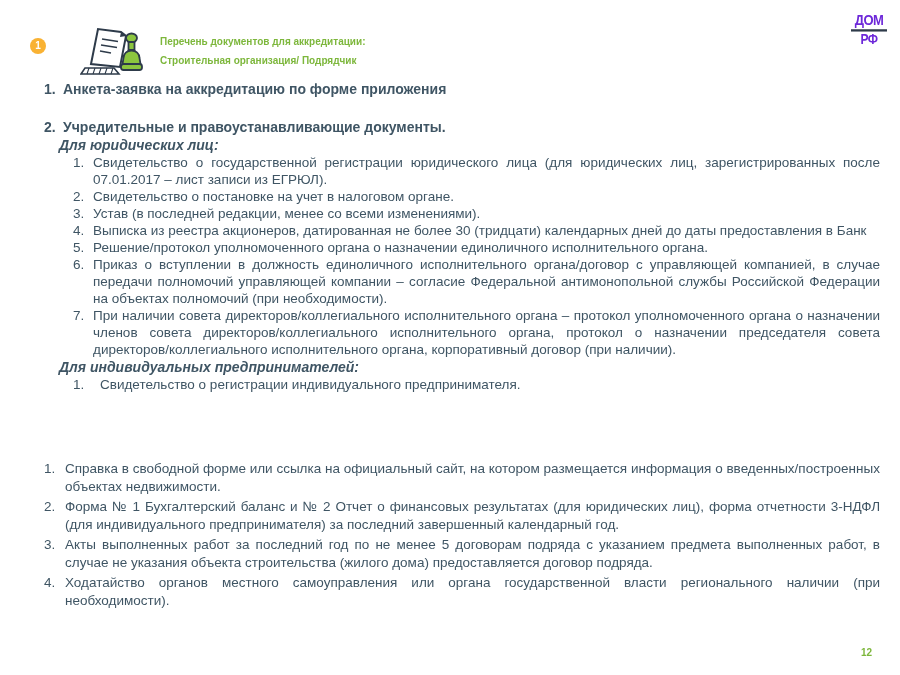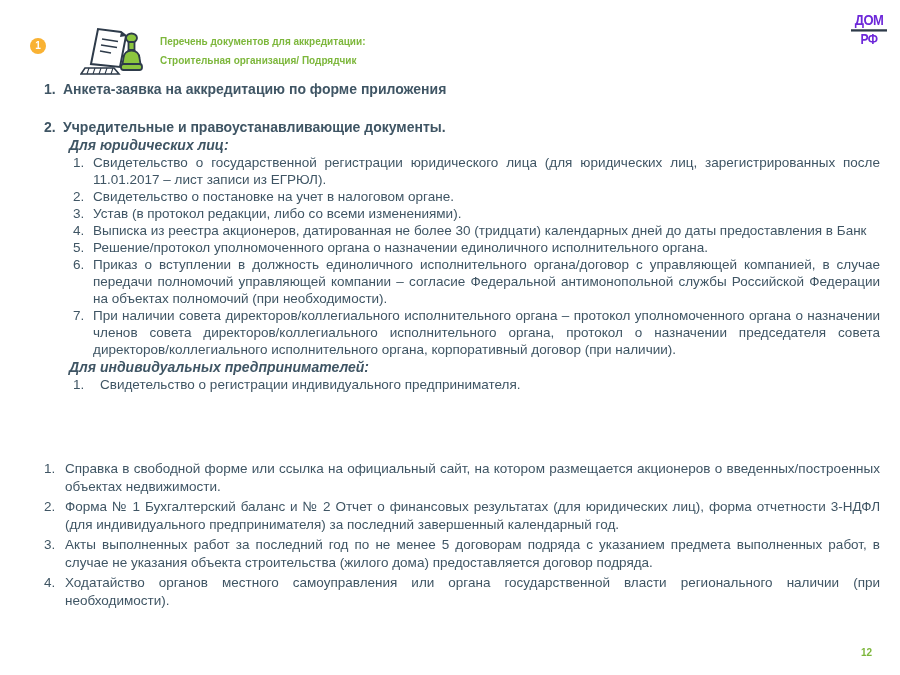--- a/index.html
+++ b/index.html
@@ -32,21 +32,21 @@
   
   .block-top { position:absolute; left:44px; top:80px; width:836px; }
   .row { display:flex; }
   .row .num { flex:0 0 auto; }
   .row .txt { flex:1 1 auto; text-align:justify; }
   .main-item { font-size:14px; font-weight:bold; line-height:18px; }
   .main-item .num { width:19px; }
   .main-item.first { margin-bottom:20px; }
   .section-heading {
     font-size:14px; font-weight:bold; font-style:italic;
-    line-height:17px; margin-left:25px; margin-top:1px;
+    line-height:17px; margin-left:15px; margin-top:1px;
   }
   .sub-list { margin-left:29px; font-size:13.5px; line-height:17px; }
   .sub-list .num { width:20px; }
   .ip-list .num { width:27px; }
   .block-bottom {
     position:absolute; left:44px; top:460px; width:836px;
     font-size:13.5px; line-height:18px;
   }
   .block-bottom .row { margin-bottom:2px; }
   .block-bottom .num { width:21px; }
@@ -99,29 +99,29 @@
     <div class="row main-item">
       <span class="num">2.</span>
       <div class="txt">Учредительные и правоустанавливающие документы.</div>
     </div>
 
     <div class="section-heading">Для юридических лиц:</div>
 
     <div class="sub-list">
       <div class="row">
         <span class="num">1.</span>
-        <div class="txt">Свидетельство о государственной регистрации юридического лица (для юридических лиц, зарегистрированных после 11.01.2017 – лист записи из ЕГРЮЛ).</div>
+        <div class="txt">Свидетельство о государственной регистрации юридического лица (для юридических лиц, зарегистрированных после 07.01.2017 – лист записи из ЕГРЮЛ).</div>
       </div>
       <div class="row">
         <span class="num">2.</span>
         <div class="txt">Свидетельство о постановке на учет в налоговом органе.</div>
       </div>
       <div class="row">
         <span class="num">3.</span>
-        <div class="txt">Устав (в протокол редакции, либо со всеми изменениями).</div>
+        <div class="txt">Устав (в последней редакции, менее со всеми изменениями).</div>
       </div>
       <div class="row">
         <span class="num">4.</span>
         <div class="txt">Выписка из реестра акционеров, датированная не более 30 (тридцати) календарных дней до даты предоставления в Банк</div>
       </div>
       <div class="row">
         <span class="num">5.</span>
         <div class="txt">Решение/протокол уполномоченного органа о назначении единоличного исполнительного органа.</div>
       </div>
       <div class="row">
@@ -141,21 +141,21 @@
         <span class="num">1.</span>
         <div class="txt">Свидетельство о регистрации индивидуального предпринимателя.</div>
       </div>
     </div>
 
   </div>
 
   <div class="block-bottom">
     <div class="row">
       <span class="num">1.</span>
-      <div class="txt">Справка в свободной форме или ссылка на официальный сайт, на котором размещается акционеров о введенных/построенных объектах недвижимости.</div>
+      <div class="txt">Справка в свободной форме или ссылка на официальный сайт, на котором размещается информация о введенных/построенных объектах недвижимости.</div>
     </div>
     <div class="row">
       <span class="num">2.</span>
       <div class="txt">Форма № 1 Бухгалтерский баланс и № 2 Отчет о финансовых результатах (для юридических лиц), форма отчетности 3-НДФЛ (для индивидуального предпринимателя) за последний завершенный календарный год.</div>
     </div>
     <div class="row">
       <span class="num">3.</span>
       <div class="txt">Акты выполненных работ за последний год по не менее 5 договорам подряда с указанием предмета выполненных работ, в случае не указания объекта строительства (жилого дома) предоставляется договор подряда.</div>
     </div>
     <div class="row">

